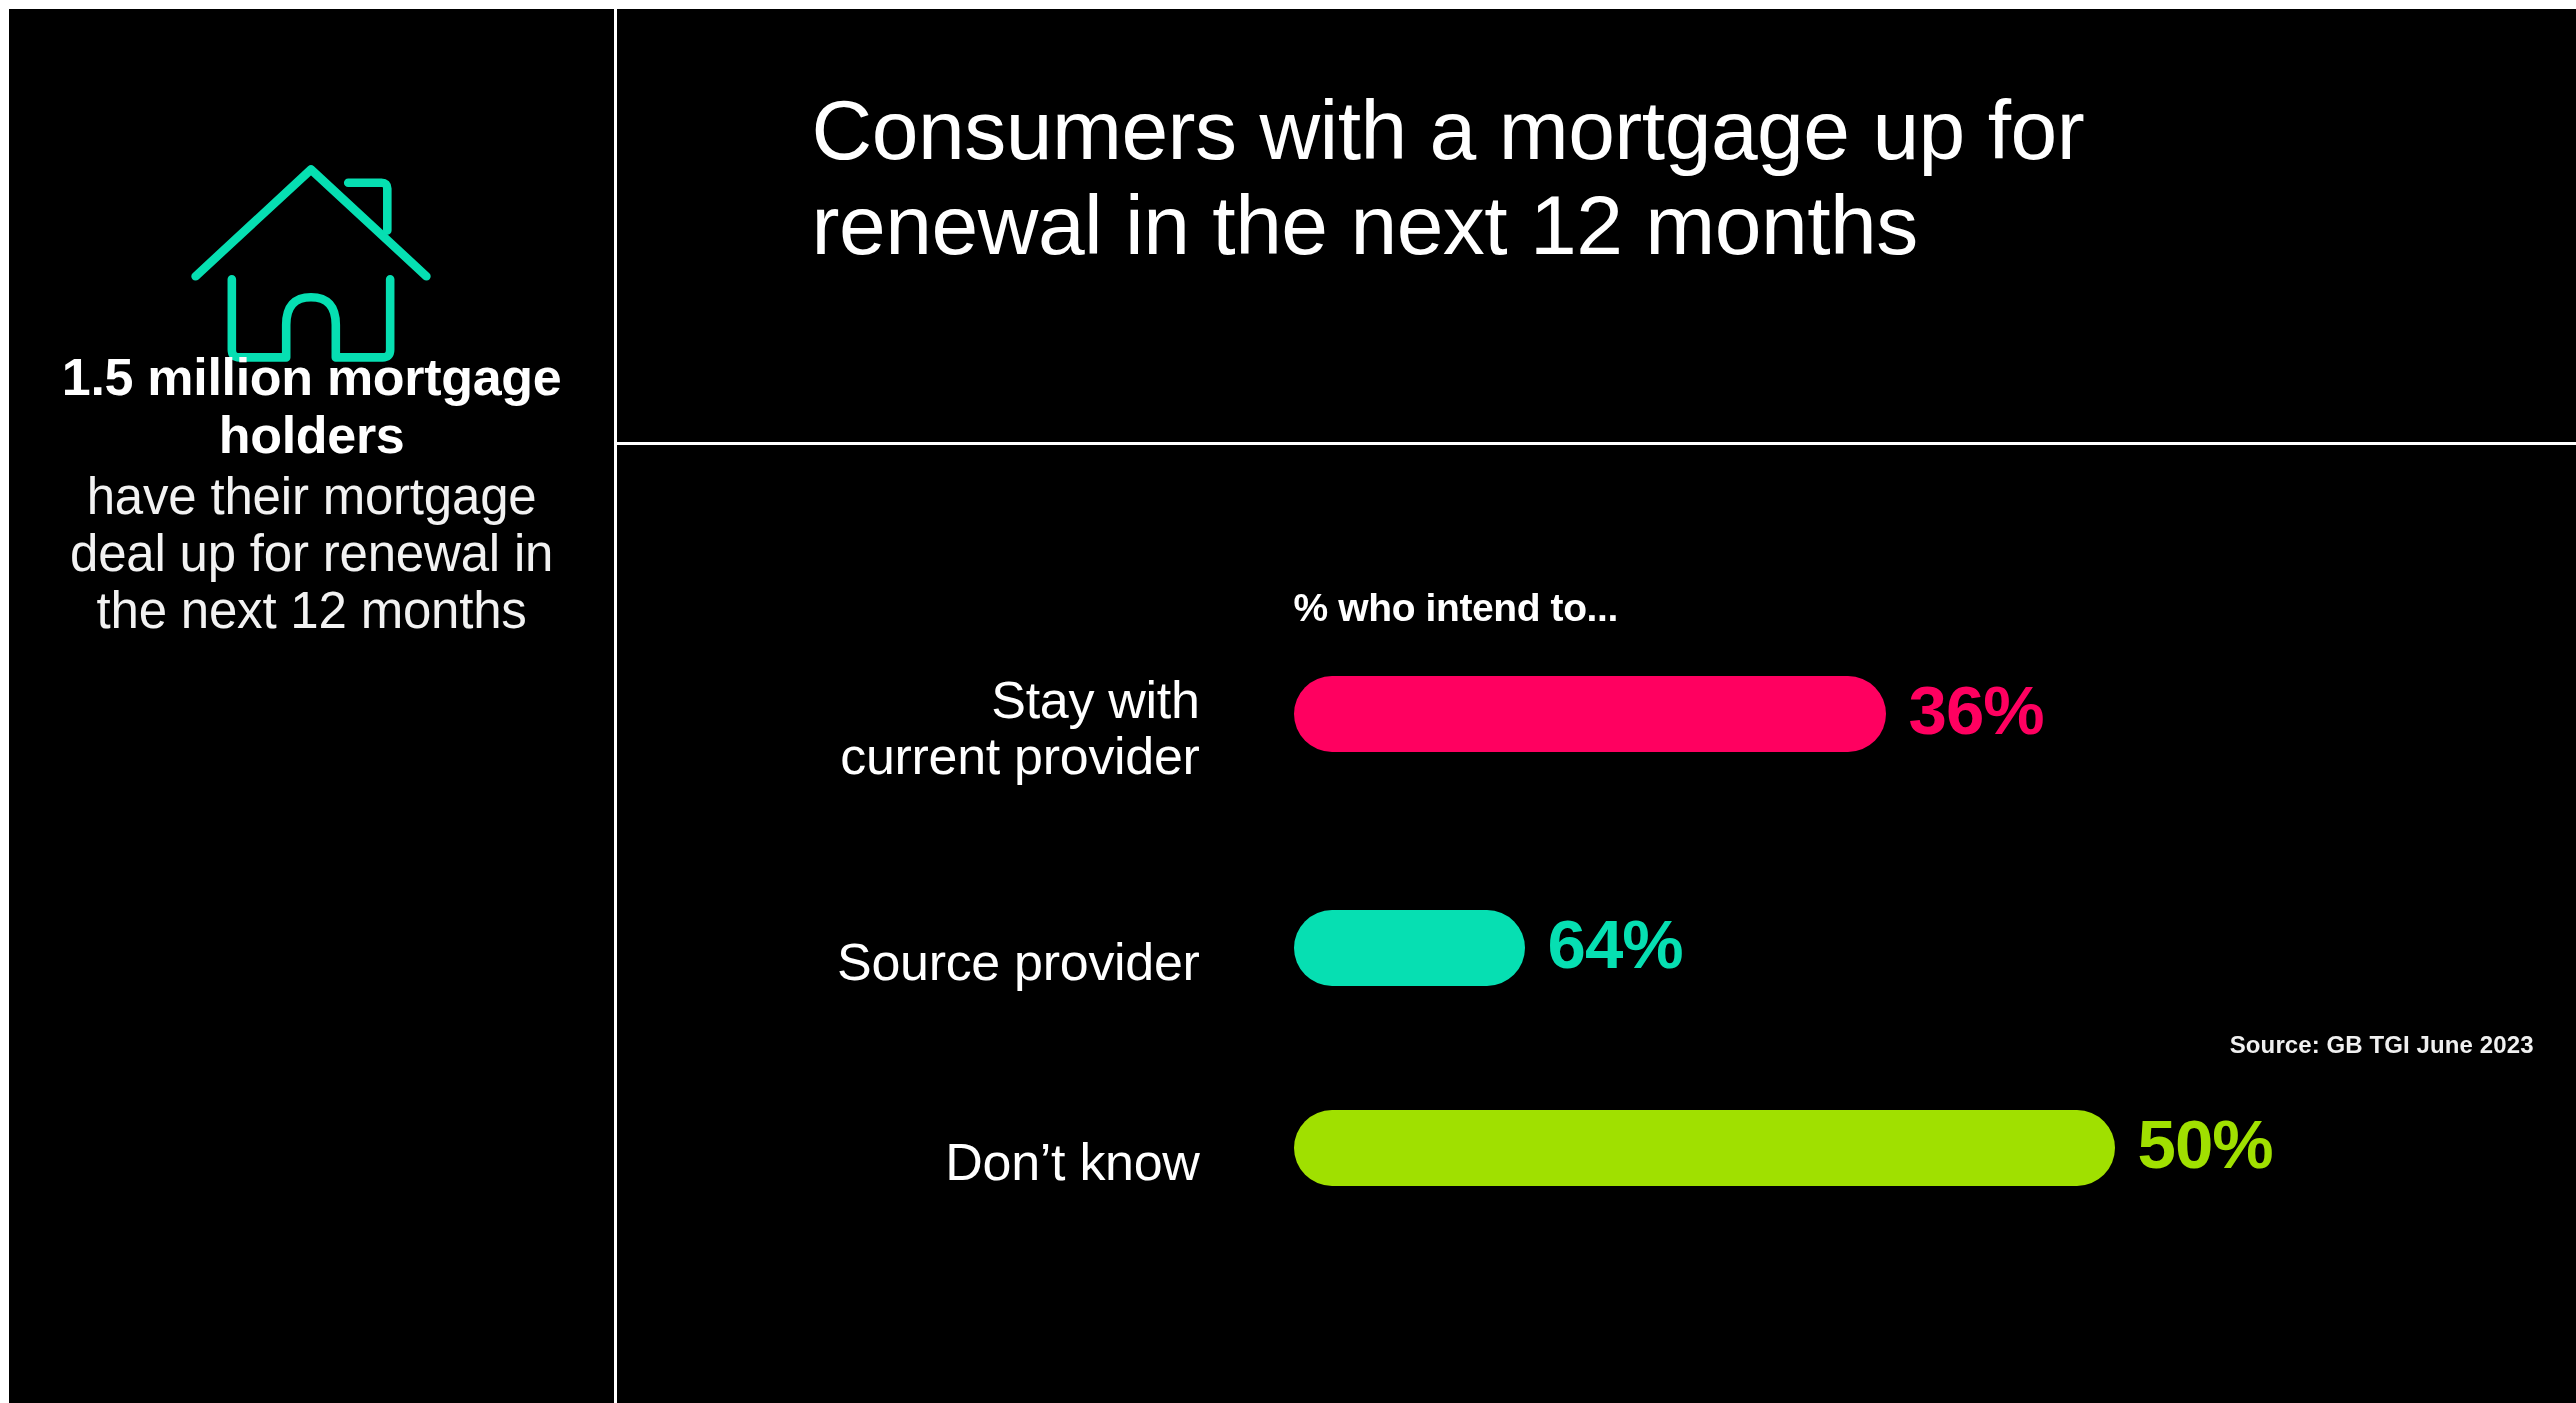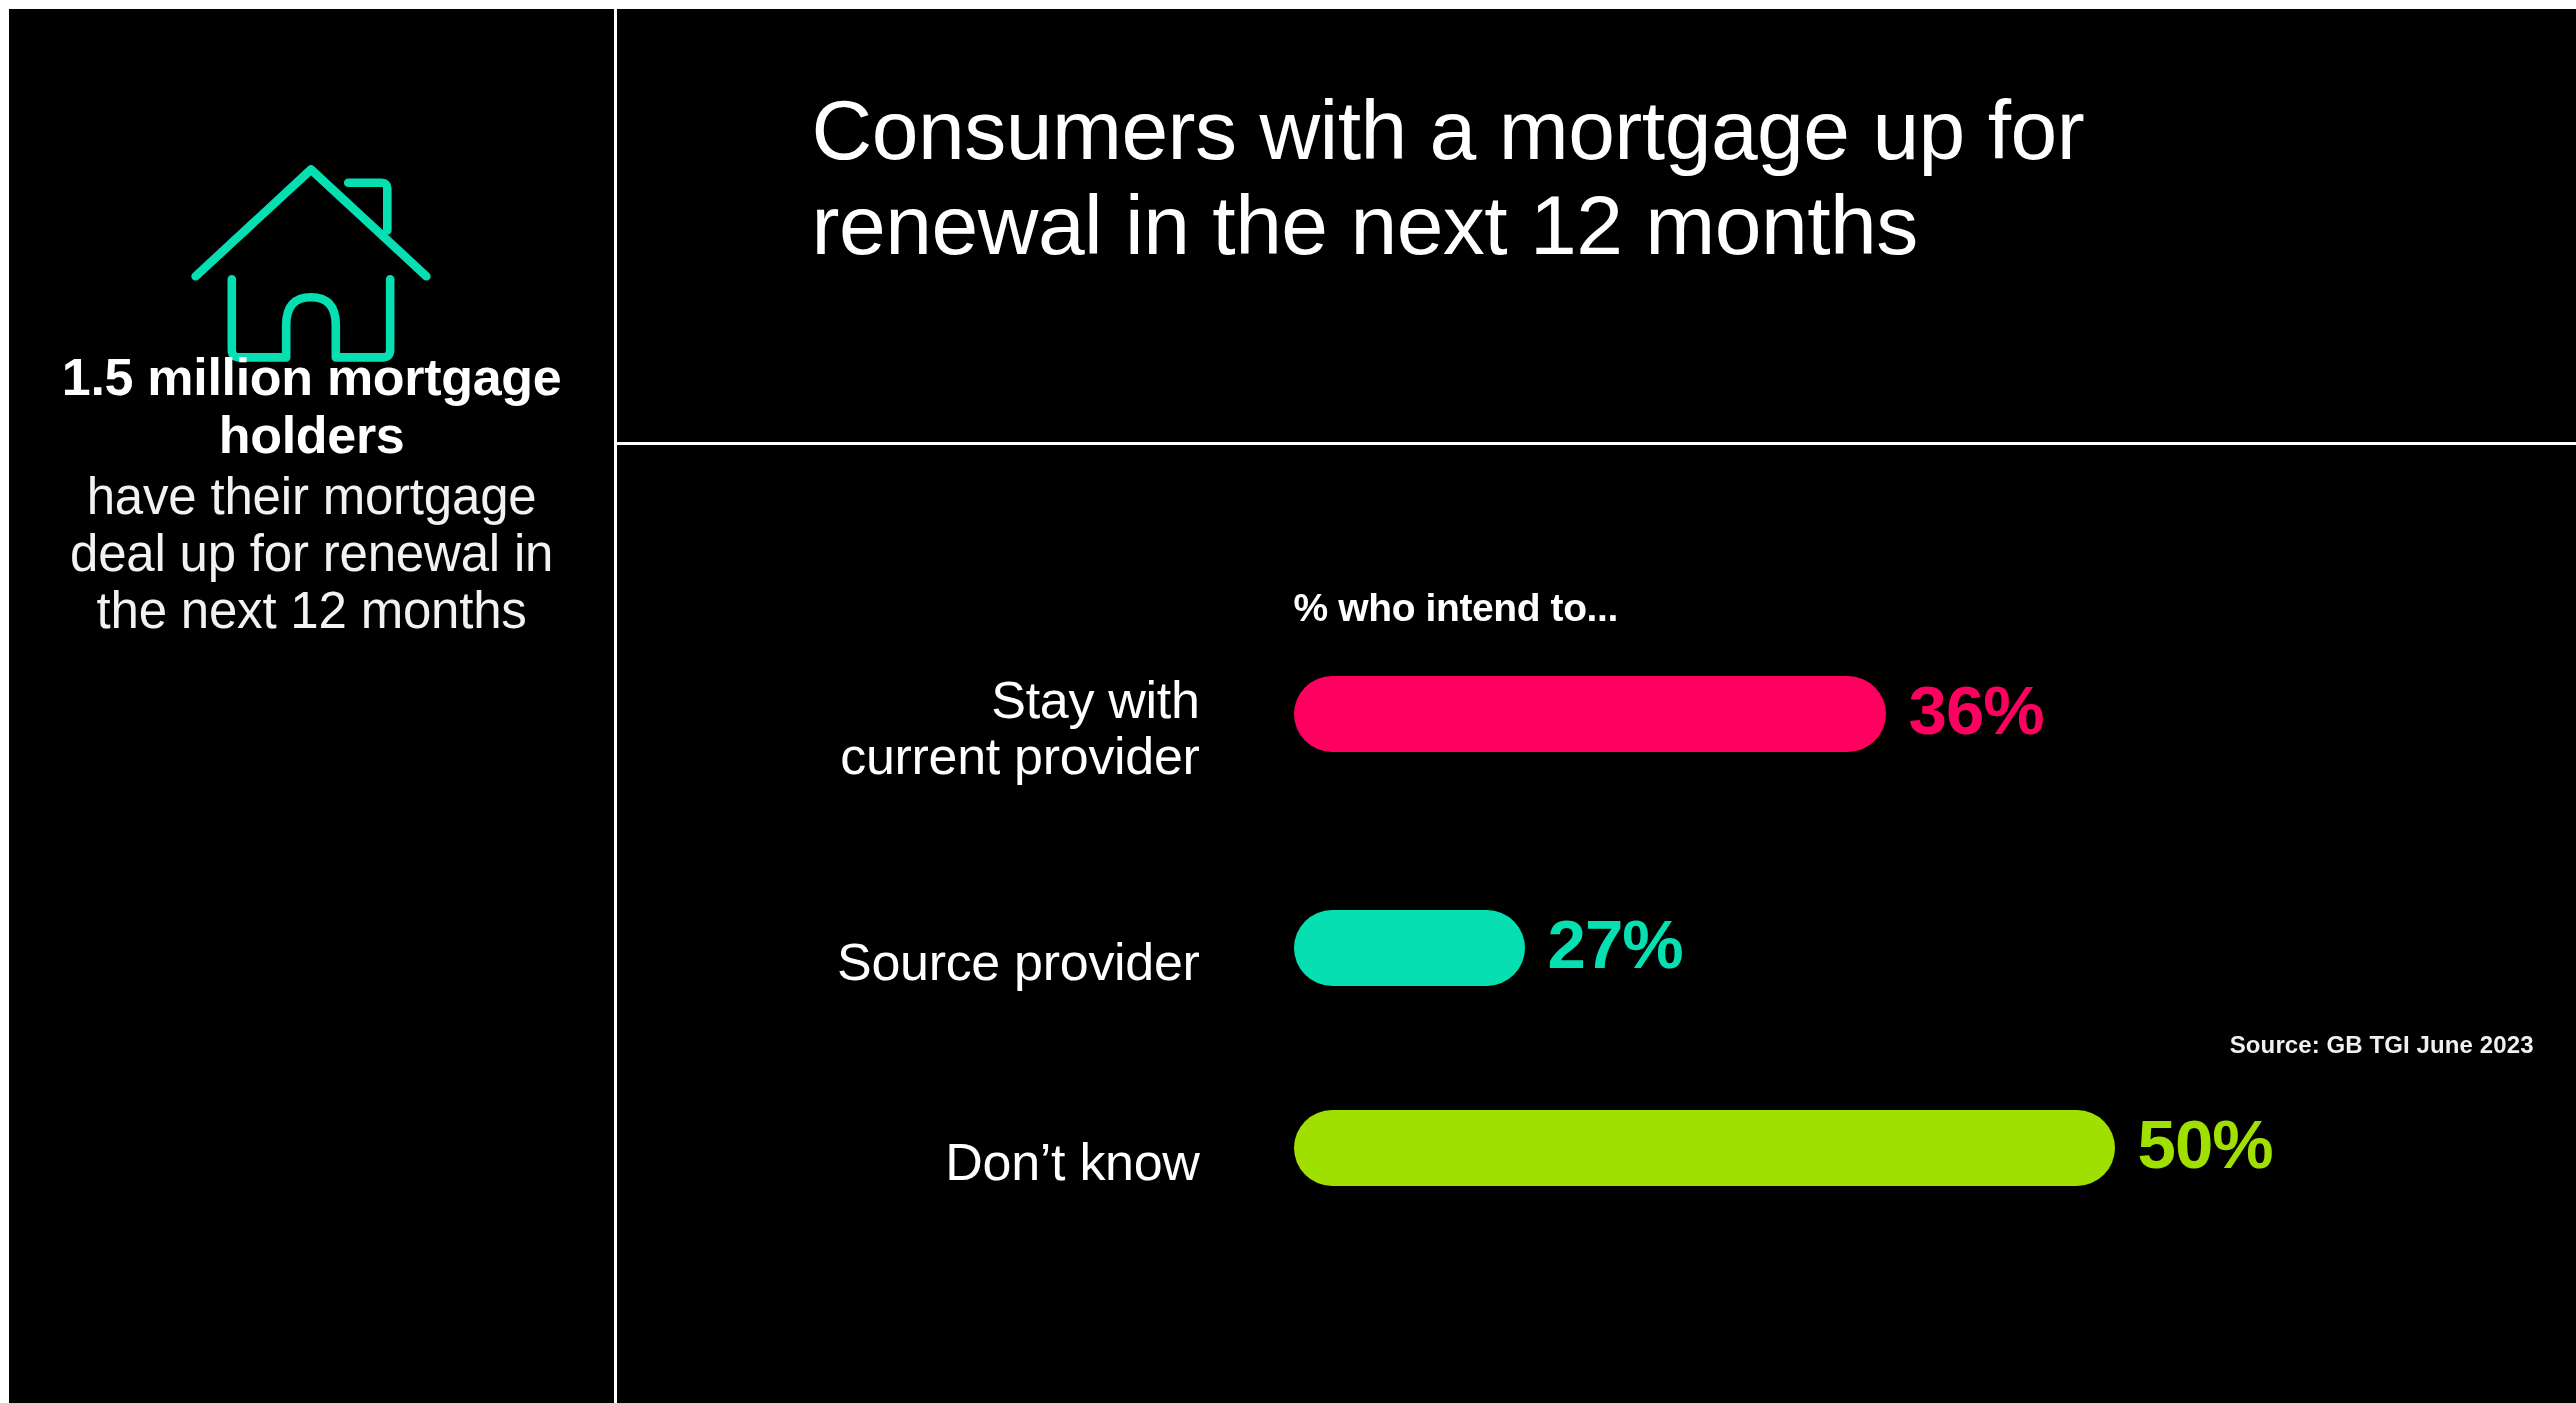--- a/index.html
+++ b/index.html
@@ -257,21 +257,21 @@
             <div class="bar-track">
               <div class="bar-fill" style="width: 592px; background: rgb(255, 0, 96);"></div>
               <div class="bar-value" style="color: rgb(255, 0, 96);">36%</div>
             </div>
           </div>
 
           <div class="bar-row r1">
             <div class="bar-label">Source provider</div>
             <div class="bar-track">
               <div class="bar-fill" style="width: 231px; background: rgb(6, 223, 178);"></div>
-              <div class="bar-value" style="color: rgb(6, 223, 178);">27%</div>
+              <div class="bar-value" style="color: rgb(6, 223, 178);">64%</div>
             </div>
           </div>
 
           <div class="bar-row r2">
             <div class="bar-label">Don’t know</div>
             <div class="bar-track">
               <div class="bar-fill" style="width: 821px; background: rgb(160, 224, 0);"></div>
               <div class="bar-value" style="color: rgb(160, 224, 0);">50%</div>
             </div>
           </div>

